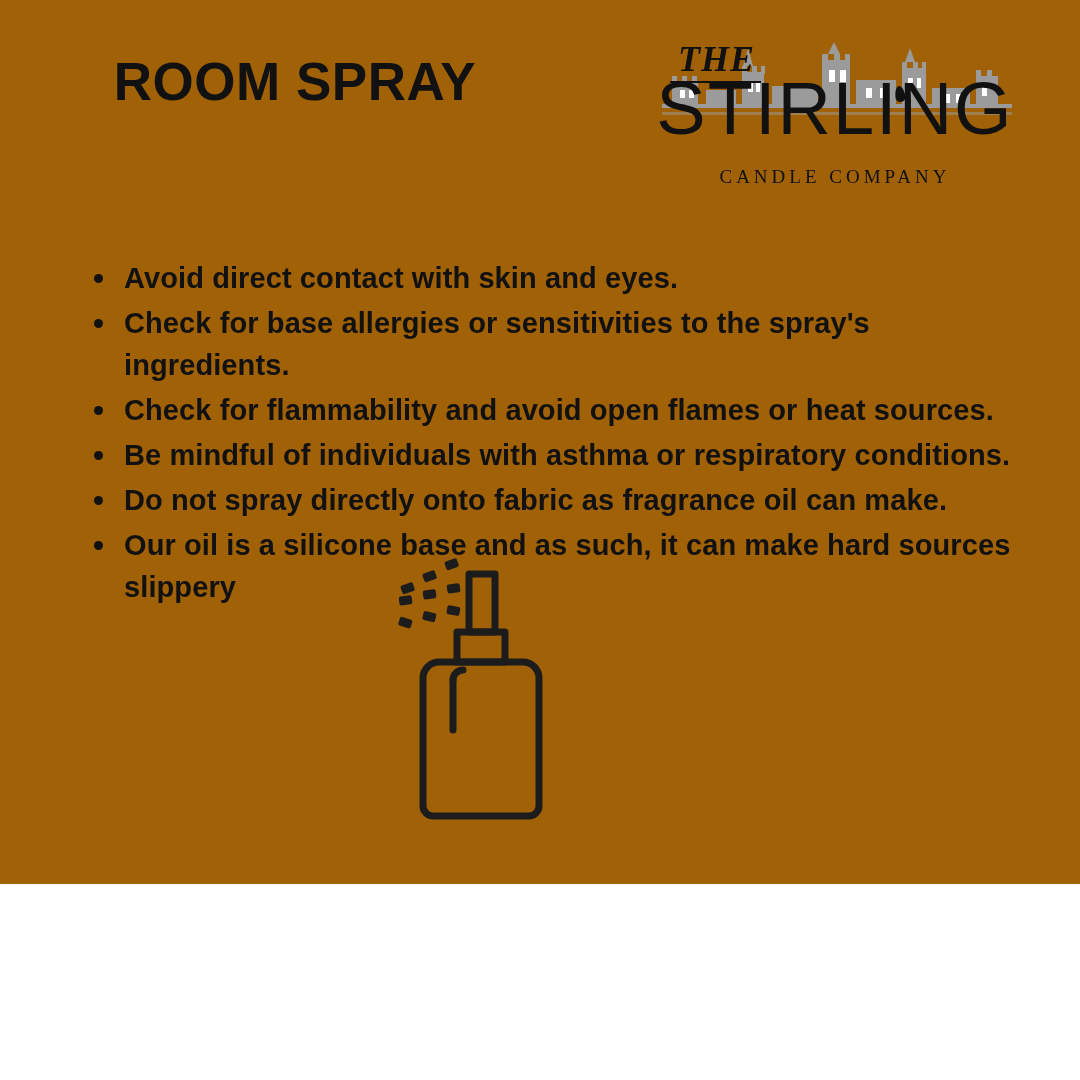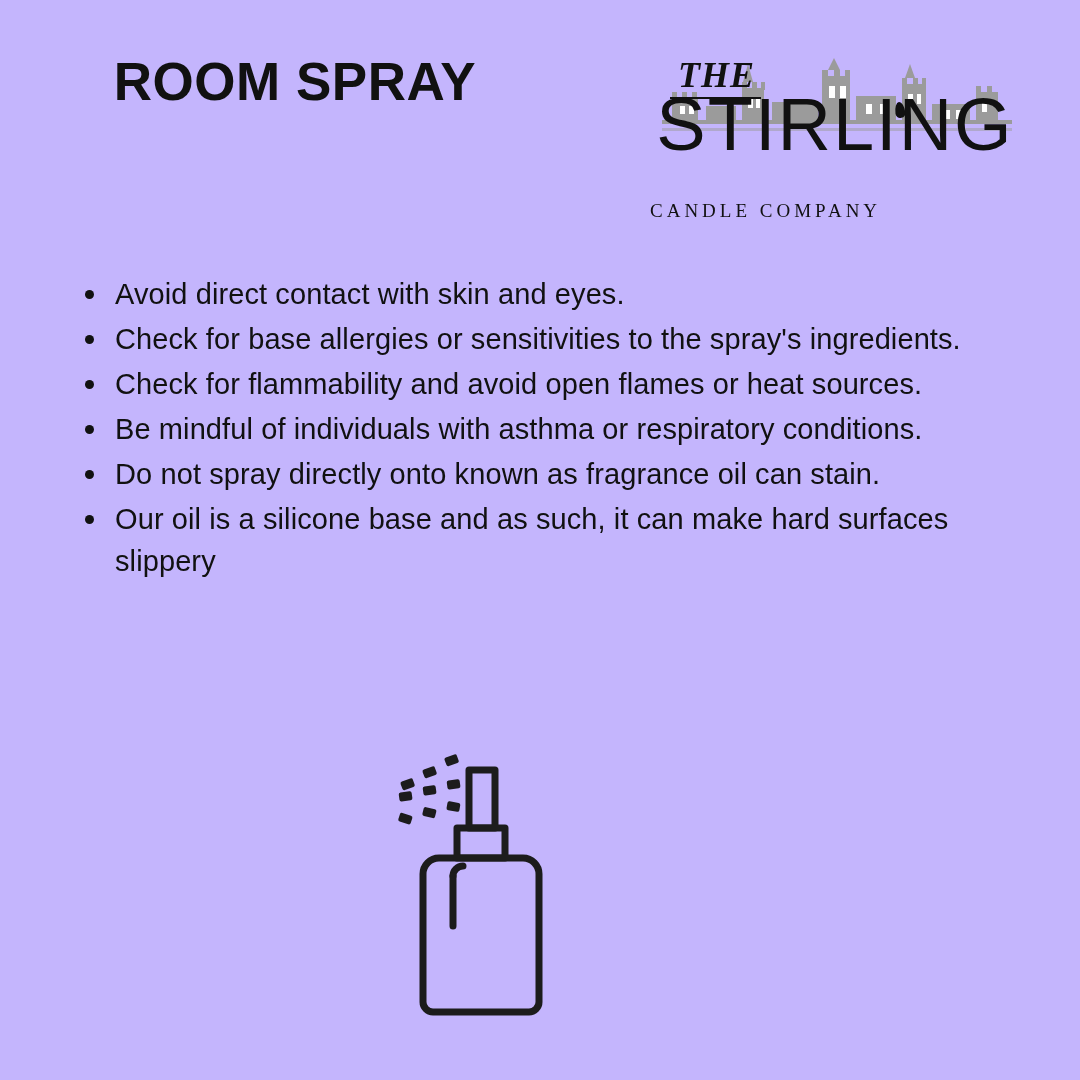--- a/index.html
+++ b/index.html
@@ -12,23 +12,23 @@
 
   body {
     font-family: "Liberation Sans", sans-serif;
     color: #111111;
     position: relative;
     overflow: hidden;
   }
 
   .page {
     width: 1080px;
-    height: 1080px;
-    position: relative;
-    background: #c4b5fd;
+    height: 884px;
+    position: relative;
+    background: #a16207;
   }
 
   
   .header {
     display: flex;
     align-items: flex-start;
     justify-content: space-between;
     padding: 30px 60px 0 60px;
   }
 
@@ -48,21 +48,21 @@
     color: #111111;
     white-space: nowrap;
   }
 
   
   .logo {
     position: relative;
     width: 370px;
     height: 185px;
     flex: 0 0 auto;
-    margin-top: 20px;
+    margin-top: 4px;
   }
 
   .logo-castle {
     position: absolute;
     left: 12px;
     top: 8px;
     width: 350px;
     height: 120px;
     overflow: hidden;
   }
@@ -100,44 +100,46 @@
     font-family: Liberation Sans, sans-serif;
     font-size: 74px;
     line-height: 1;
     color: #111;
     letter-spacing: 2px;
   }
 
   .logo-sub {
     position: absolute;
     left: 0;
-    top: 150px;
+    top: 132px;
     width: 370px;
+    text-align: center;
     font-family: "Liberation Serif", serif;
     font-size: 19px;
     letter-spacing: 4px;
     color: #111;
   }
 
   .logo-flame {
     position: absolute;
     left: 245px;
     top: 52px;
     width: 10px;
     height: 16px;
     background: #111;
     border-radius: 50% 50% 45% 45% / 70% 70% 30% 30%;
     transform: rotate(-8deg);
   }
 
   
   .list {
     list-style: none;
-    margin: 38px 0 0 3px;
+    margin: 38px 0 0 12px;
     padding: 0 48px 0 78px;
+    font-weight: bold;
   }
 
   .list li {
     position: relative;
     font-size: 29px;
     line-height: 1.45;
     color: #111111;
     padding-left: 34px;
     margin-bottom: 3px;
     letter-spacing: 0.1px;
@@ -232,22 +234,22 @@
       <div class="logo-flame"></div>
       <div class="logo-sub">CANDLE COMPANY</div>
     </div>
   </div>
 
   <ul class="list">
     <li>Avoid direct contact with skin and eyes.</li>
     <li>Check for base allergies or sensitivities to the spray's ingredients.</li>
     <li>Check for flammability and avoid open flames or heat sources.</li>
     <li>Be mindful of individuals with asthma or respiratory conditions.</li>
-    <li>Do not spray directly onto known as fragrance oil can stain.</li>
-    <li>Our oil is a silicone base and as such, it can make hard surfaces slippery</li>
+    <li>Do not spray directly onto fabric as fragrance oil can make.</li>
+    <li>Our oil is a silicone base and as such, it can make hard sources slippery</li>
   </ul>
 
   <div class="bottle-wrap">
     <svg width="290" height="300" viewBox="0 0 290 300" aria-hidden="true">
       <g fill="none" stroke="#1c1c1c" stroke-width="7" stroke-linecap="round" stroke-linejoin="round">
 
         <path d="M44 118 h84 a16 16 0 0 1 16 16 v128 a10 10 0 0 1 -10 10 h-96 a10 10 0 0 1 -10 -10 v-128 a16 16 0 0 1 16 -16 z"></path>
 
         <path d="M58 136 a10 10 0 0 1 10 -10"></path>
         <path d="M58 136 v50"></path>

